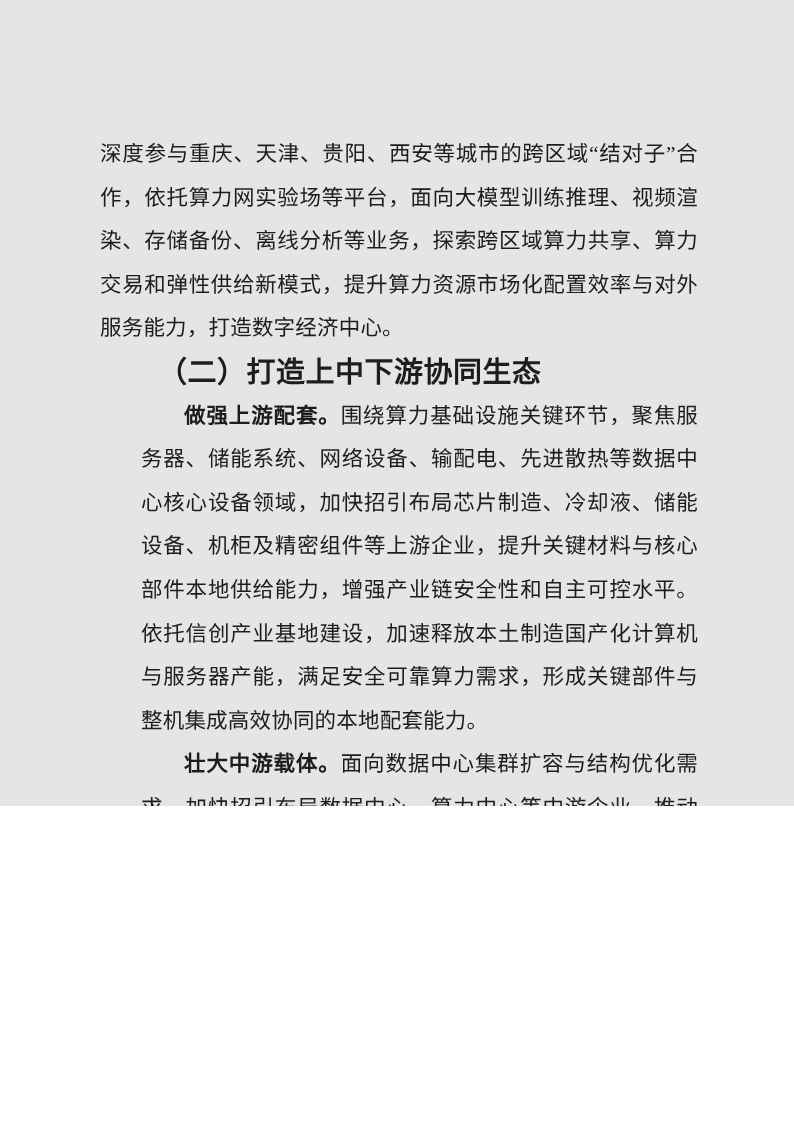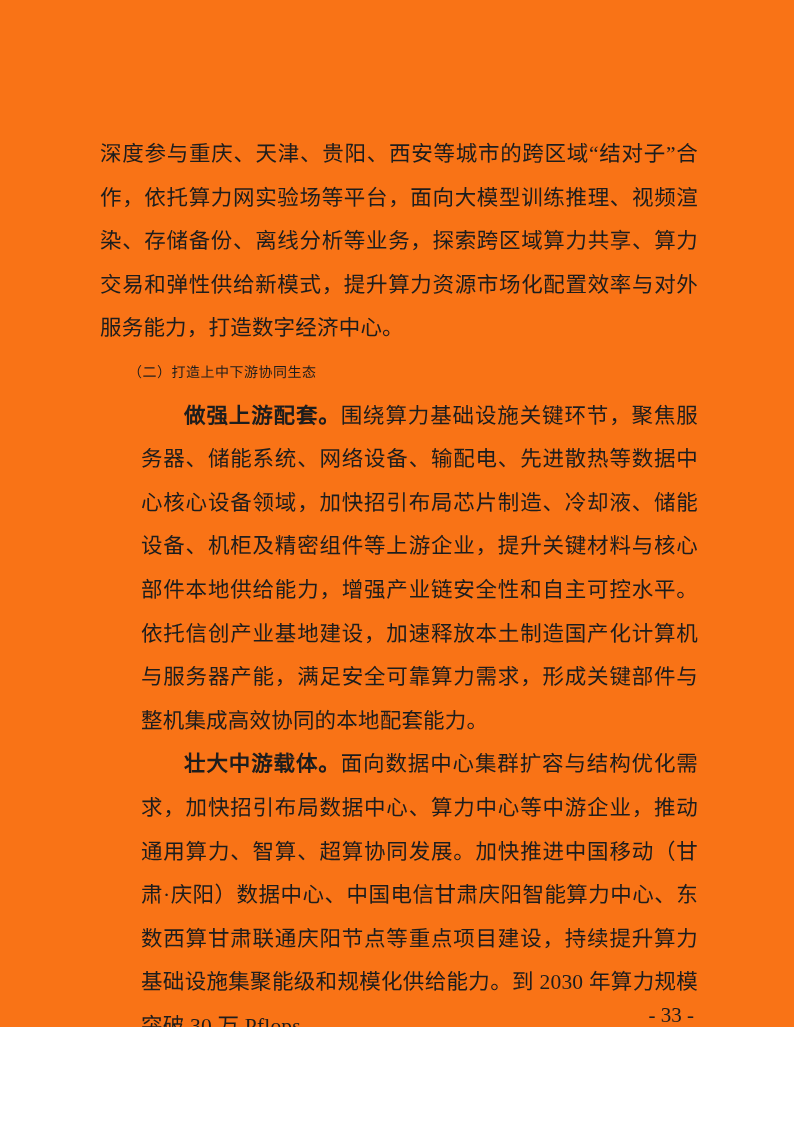--- a/index.html
+++ b/index.html
@@ -3,22 +3,22 @@
 <meta charset="utf-8">
 <style>
   html, body {
     margin: 0;
     padding: 0;
     background: #ffffff;
   }
   .doc-page {
     position: relative;
     width: 794px;
-    height: 1027px;
-    background: #f97316;
+    height: 806px;
+    background: #e5e5e5;
     overflow: hidden;
     color: #1d1d1d;
     font-family: "Liberation Serif", "DejaVu Serif", serif;
   }
   .text-block {
     position: absolute;
     left: 100px;
     top: 133px;
     width: 598px;
   }
@@ -30,23 +30,23 @@
     text-justify: inter-ideograph;
     letter-spacing: 0.2px;
     word-break: break-all;
   }
   .indent2 {
     text-indent: 2em;
     margin-left: 41px;
   }
   .section-heading {
     margin: 0;
-    font-size: 14px;
+    font-size: 29px;
     line-height: 43.6px;
-    font-weight: normal;
+    font-weight: bold;
     text-indent: 2em;
     letter-spacing: 0.5px;
   }
   .lead {
     font-weight: bold;
   }
   .page-number {
     position: absolute;
     top: 1000px;
     right: 100px;

